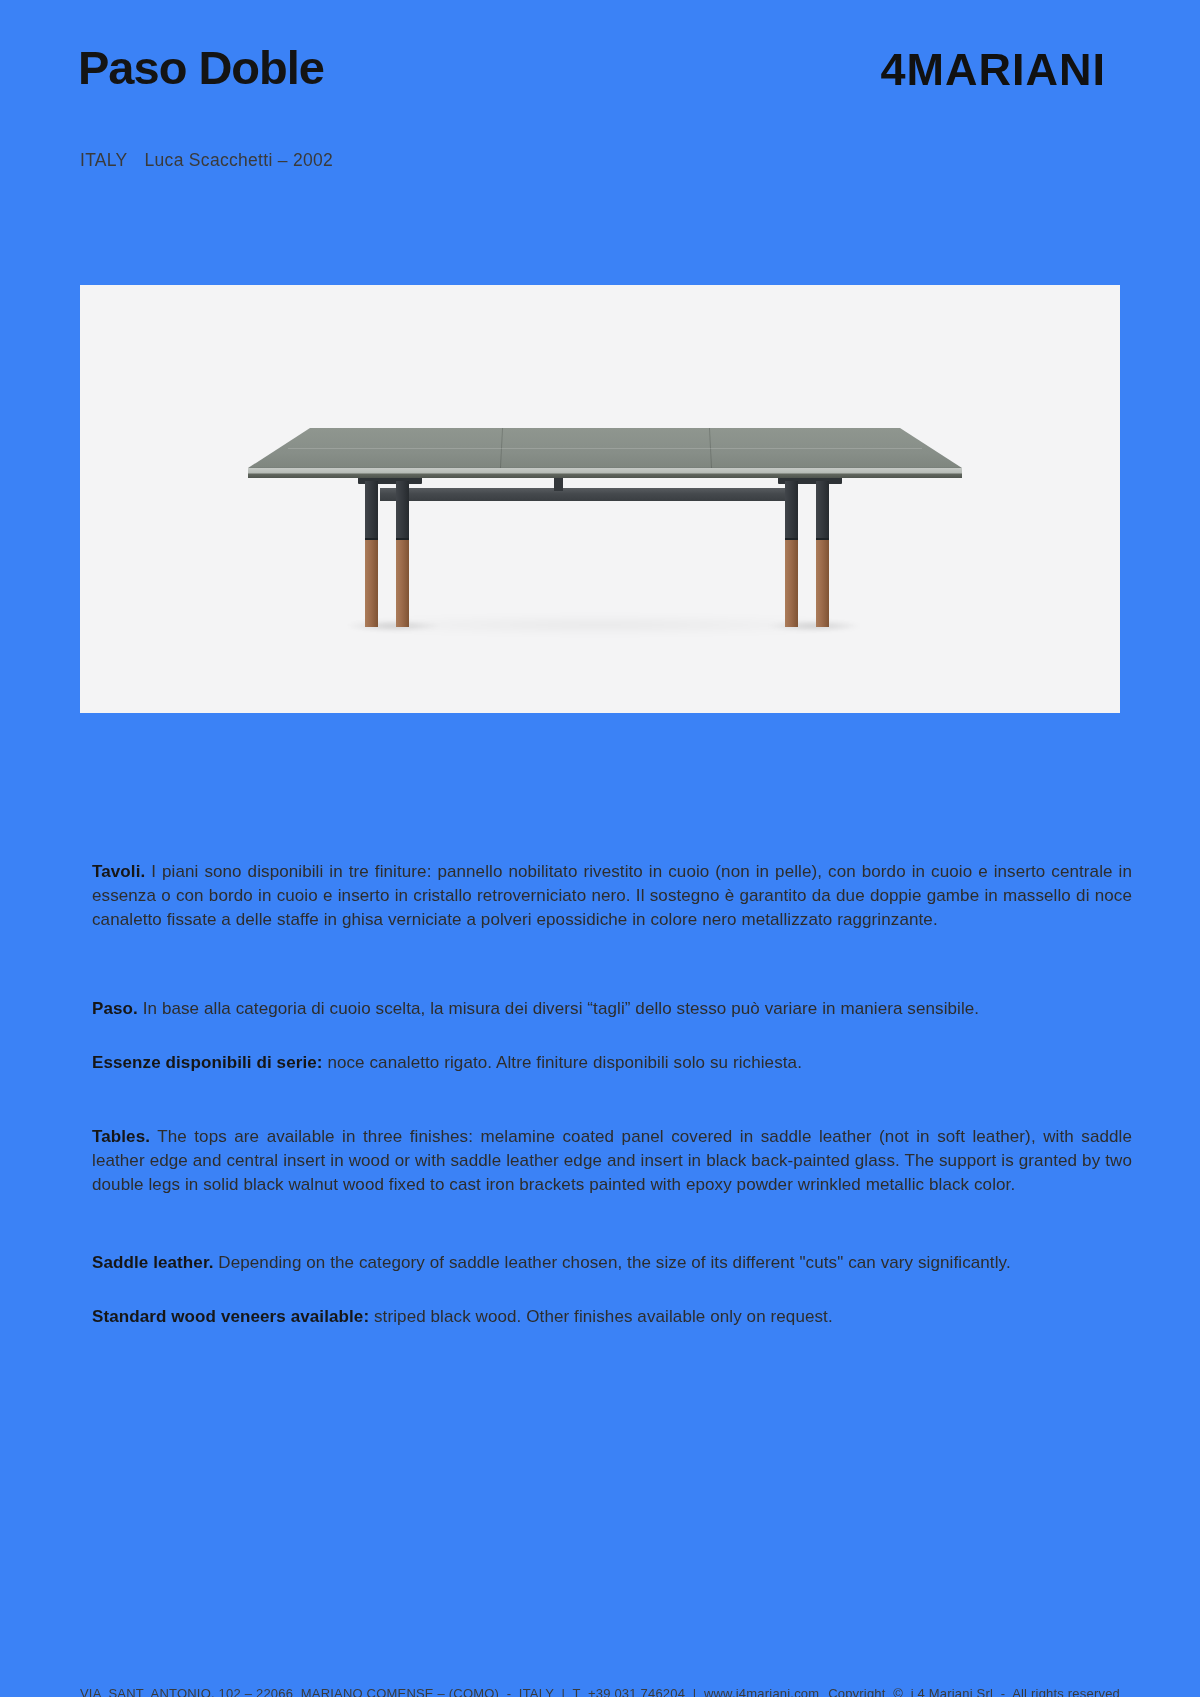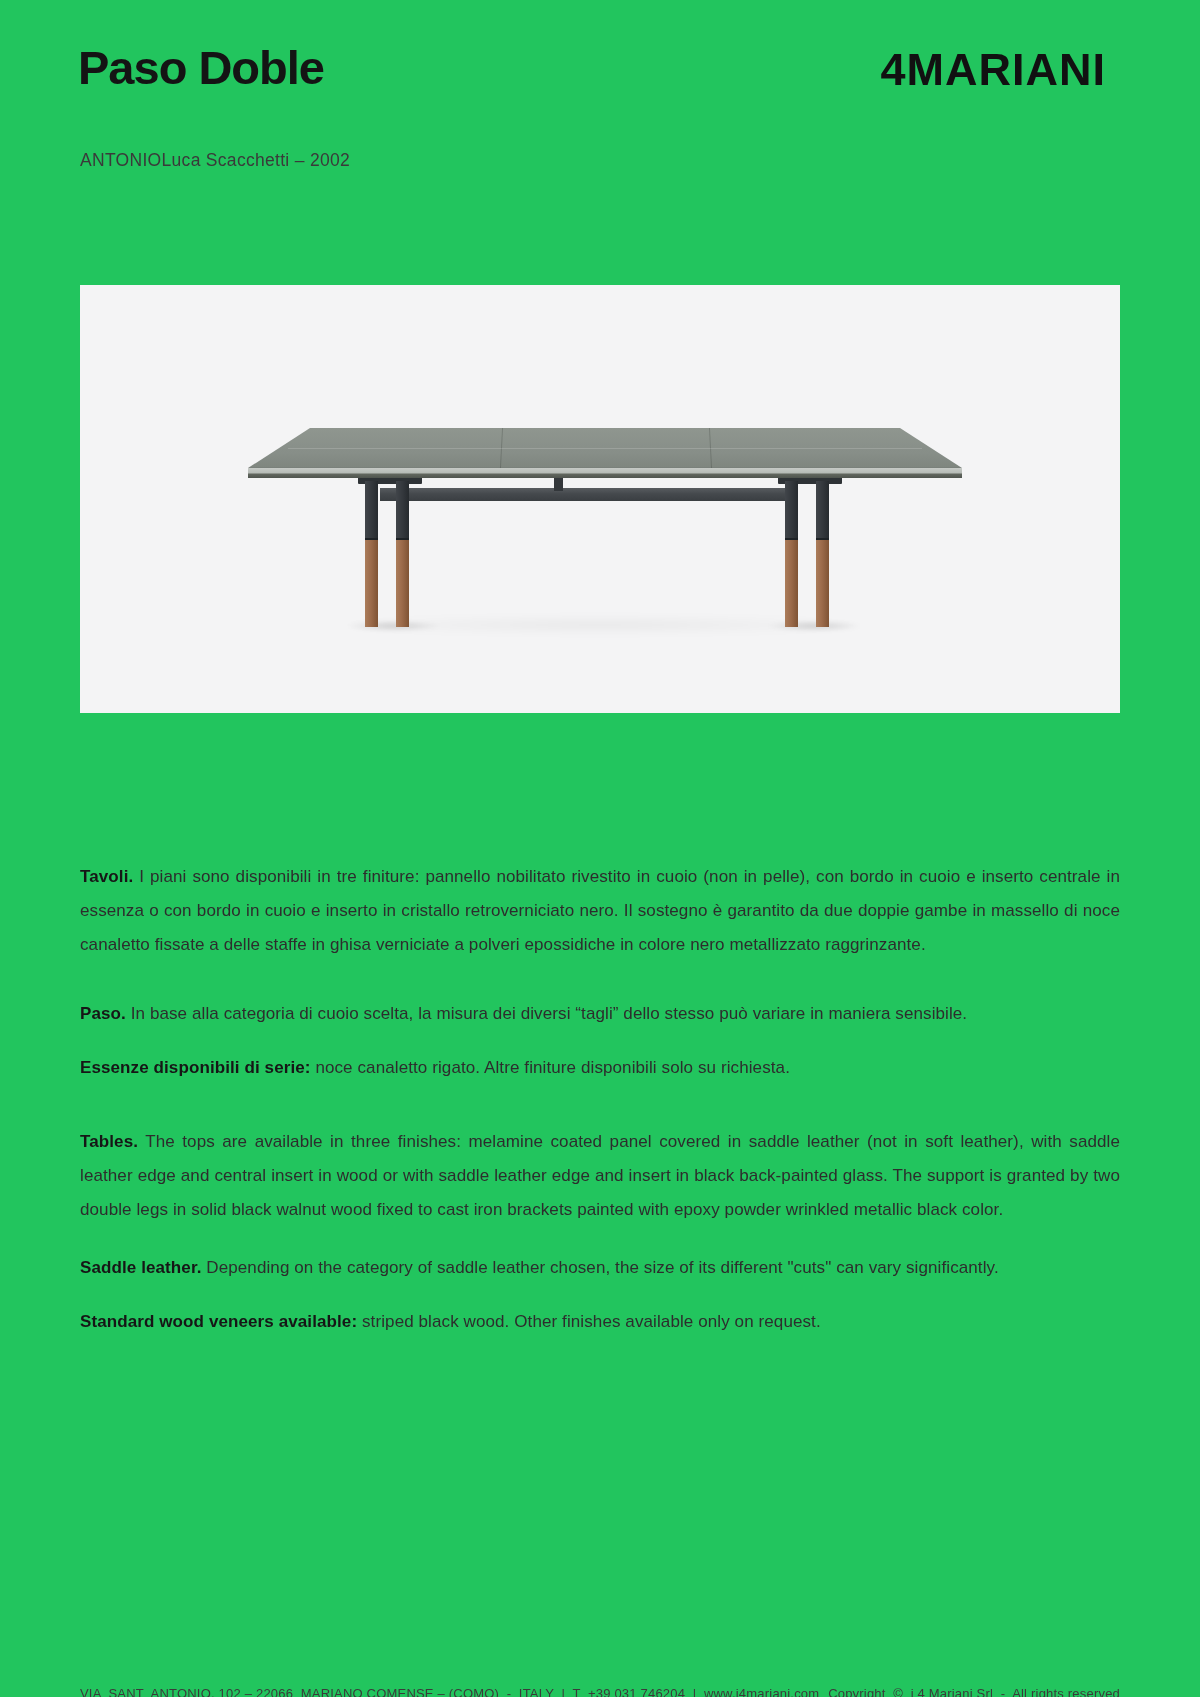--- a/index.html
+++ b/index.html
@@ -1,40 +1,40 @@
 <!DOCTYPE html>
 <html><head>
 <meta charset="utf-8">
 <style>
   * { margin: 0; padding: 0; box-sizing: border-box; }
   html, body { background: #ffffff; }
   .page {
     position: relative;
     width: 1200px;
     height: 1697px;
-    background: #22c55e;
+    background: #3b82f6;
     font-family: "Liberation Sans", sans-serif;
     color: #2d2d2d;
     overflow: hidden;
   }
 
   
   .title {
     position: absolute; left: 78px; top: 40px;
     font-size: 47px; font-weight: 700; letter-spacing: -1px; color: #141414;
   }
   .brand {
     position: absolute; right: 94px; top: 44px;
     font-size: 45px; font-weight: 800; letter-spacing: 1px; color: #111111; margin-left: 22px;
   }
   .design-line {
     position: absolute; left: 80px; top: 150px;
     font-size: 17.5px; color: #3a3a3a; letter-spacing: 0.3px;
   }
-  .design-line .design-value { }
+  .design-line .design-value { margin-left: 17px; }
 
   
   .product-image {
     position: absolute; left: 80px; top: 285px; width: 1040px; height: 428px;
     background: #f4f4f5; overflow: hidden;
   }
   .product-image * { position: absolute; }
 
   .shadow-wide {
     left: 240px; top: 332px; width: 560px; height: 16px;
@@ -89,22 +89,22 @@
     top: 0; width: 1px; height: 40px; background: rgba(35,40,35,0.22);
   }
   .tabletop .seam.s1 { left: 253px; transform: skewX(-3deg); }
   .tabletop .seam.s2 { left: 462px; transform: skewX(3deg); }
   .tabletop .midline {
     left: 40px; top: 20px; width: 634px; height: 1px; background: rgba(255,255,255,0.16);
   }
 
   
   .copy {
-    position: absolute; left: 80px; width: 1040px;
-    font-size: 17px; line-height: 34px; text-align: justify;
+    position: absolute; left: 92px; width: 1040px;
+    font-size: 17px; line-height: 24px; text-align: justify;
     color: #2d2d2d; letter-spacing: 0.1px;
   }
   .copy b { color: #161616; }
   .p-it-0 { top: 860px; }
   .p-it-1 { top: 997px; }
   .p-it-2 { top: 1051px; }
   .p-en-0 { top: 1125px; }
   .p-en-1 { top: 1251px; }
   .p-en-2 { top: 1305px; }
 
@@ -118,21 +118,21 @@
 </style>
 </head>
 <body>
 
 <div class="page">
 
   <h1 class="title">Paso Doble</h1>
   <div class="brand">4MARIANI</div>
 
   <div class="design-line">
-    <span>ANTONIO</span><span class="design-value">Luca Scacchetti – 2002</span>
+    <span>ITALY</span><span class="design-value">Luca Scacchetti – 2002</span>
   </div>
 
   <figure class="product-image">
     <div class="shadow-wide"></div>
     <div class="leg-shadow l"></div>
     <div class="leg-shadow r"></div>
 
     <div class="stretcher"></div>
     <div class="center-post"></div>
 

